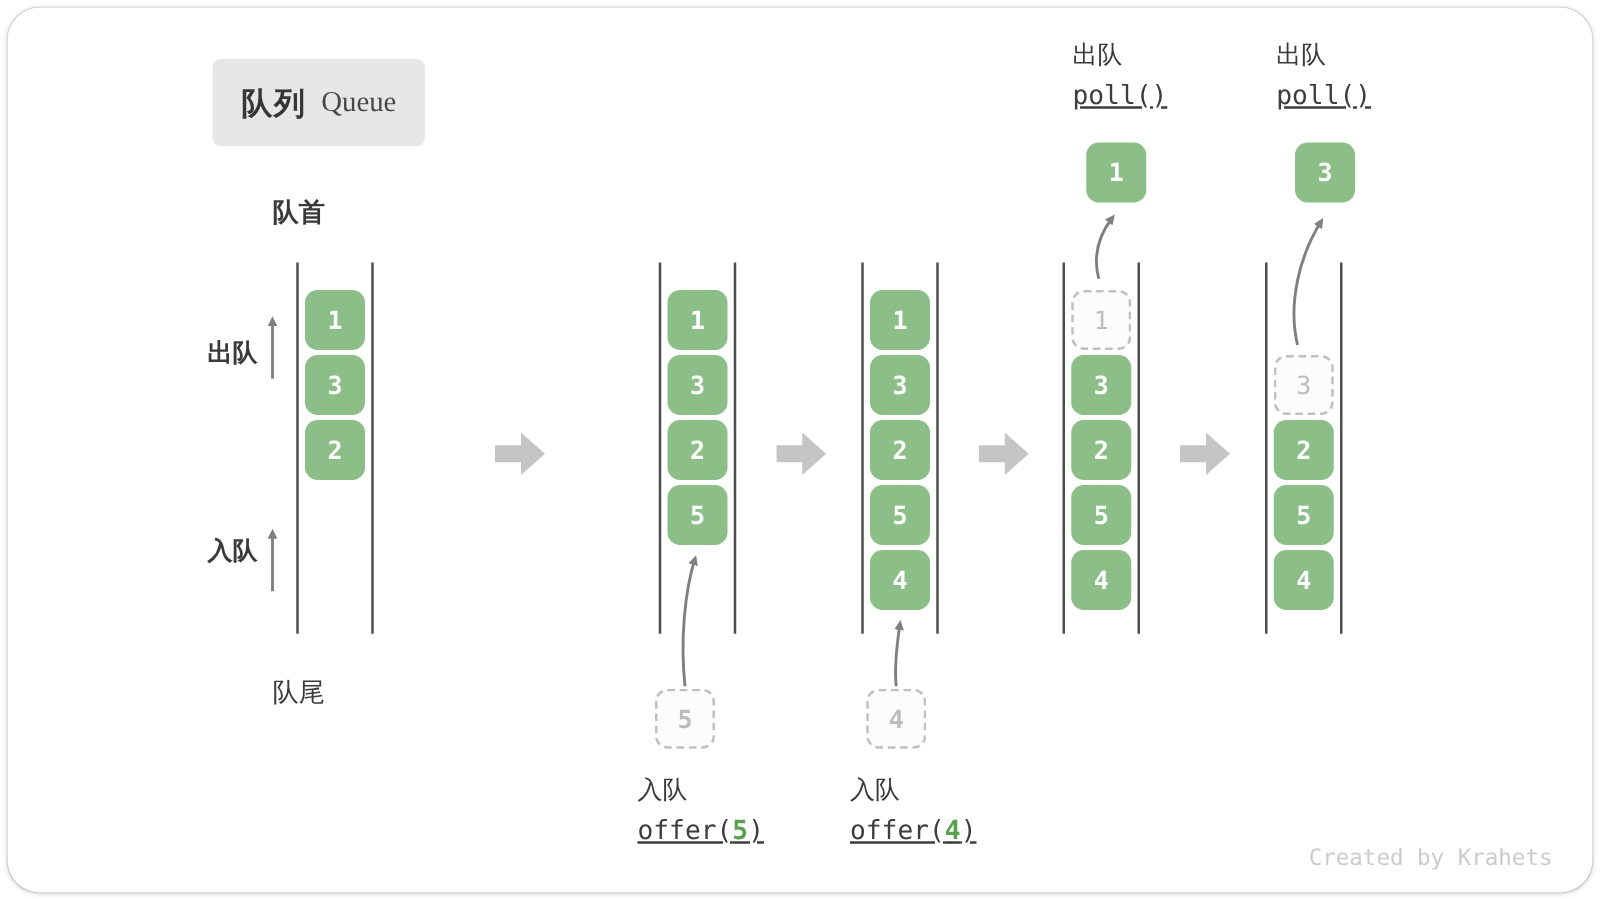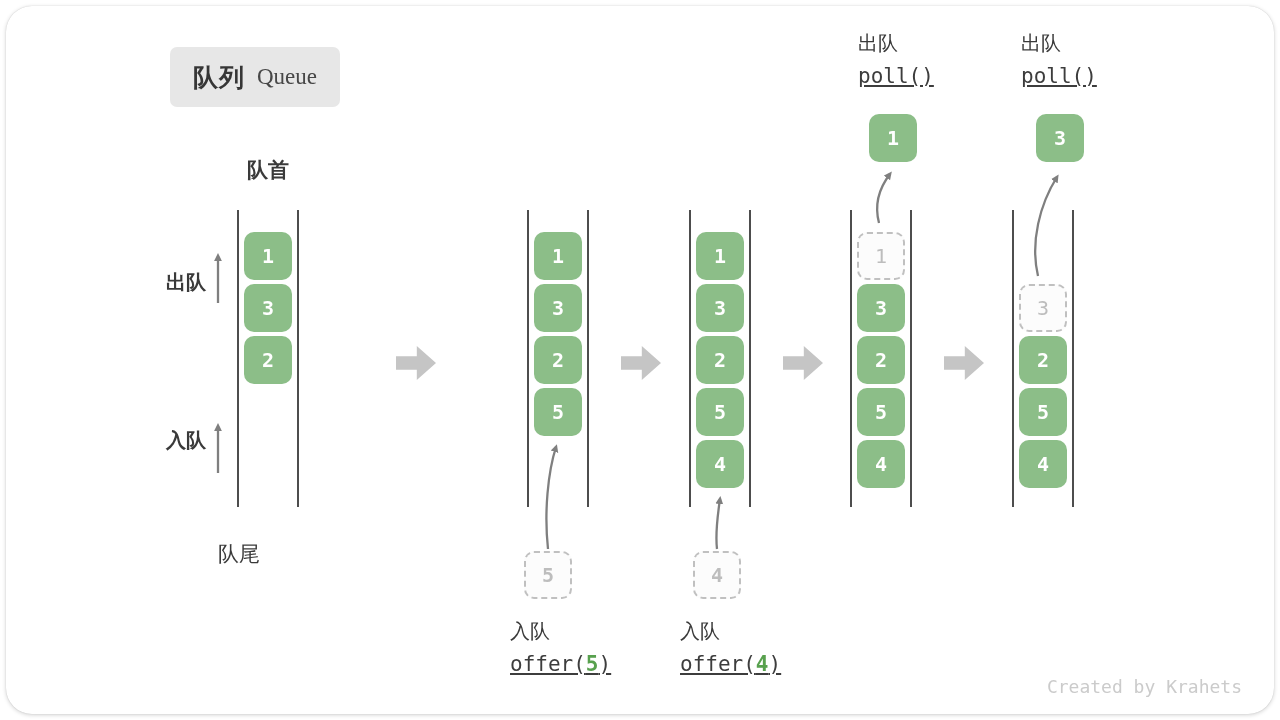--- a/index.html
+++ b/index.html
@@ -7,29 +7,29 @@
     position:relative;width:1280px;height:720px;overflow:hidden;
     font-family:"Liberation Sans",sans-serif;background:#fff;
   }
   #card{
     position:absolute;left:6px;top:6px;right:6px;bottom:6px;
     background:#ffffff;border-radius:26px;
     box-shadow:0 1px 4px rgba(0,0,0,0.18), 0 0 1px rgba(0,0,0,0.2);
   }
   
   .title-box{
-    position:absolute;left:170px;top:47px;height:60px;
+    position:absolute;left:170px;top:47px;height:50px;
     background:#e7e7e7;border-radius:7px;
-    display:flex;align-items:center;padding:0 23px;gap:12px;
+    display:flex;align-items:center;padding:10px 23px;gap:12px;
   }
   .title-zh{font-size:25px;font-weight:700;color:#363636;letter-spacing:1px;}
   .title-en{font-family:Liberation Serif, serif;font-size:23px;color:#474747;}
   
   .cjk{position:absolute;color:#3a3a3a;white-space:nowrap;}
-  .lbl-front{left:218px;top:156px;width:100px;text-align:center;font-size:21px;font-weight:700;}
+  .lbl-front{left:218px;top:156px;width:100px;font-size:21px;font-weight:700;}
   .lbl-rear {left:218px;top:540px;width:100px;text-align:left;font-size:21px;font-weight:400;}
   .lbl-deq-side{left:148px;top:269px;width:58px;text-align:right;font-size:20px;font-weight:700;}
   .lbl-enq-side{left:148px;top:427px;width:58px;text-align:right;font-size:20px;font-weight:700;}
   
   .state{position:absolute;top:210px;width:62px;height:297px;}
   .wall{position:absolute;top:0;width:1.6px;height:100%;background:#4d4d4d;}
   .wall-l{left:0;} .wall-r{right:0;}
   .block{
     position:absolute;left:7px;width:48px;height:48px;border-radius:10px;
     display:flex;align-items:center;justify-content:center;

